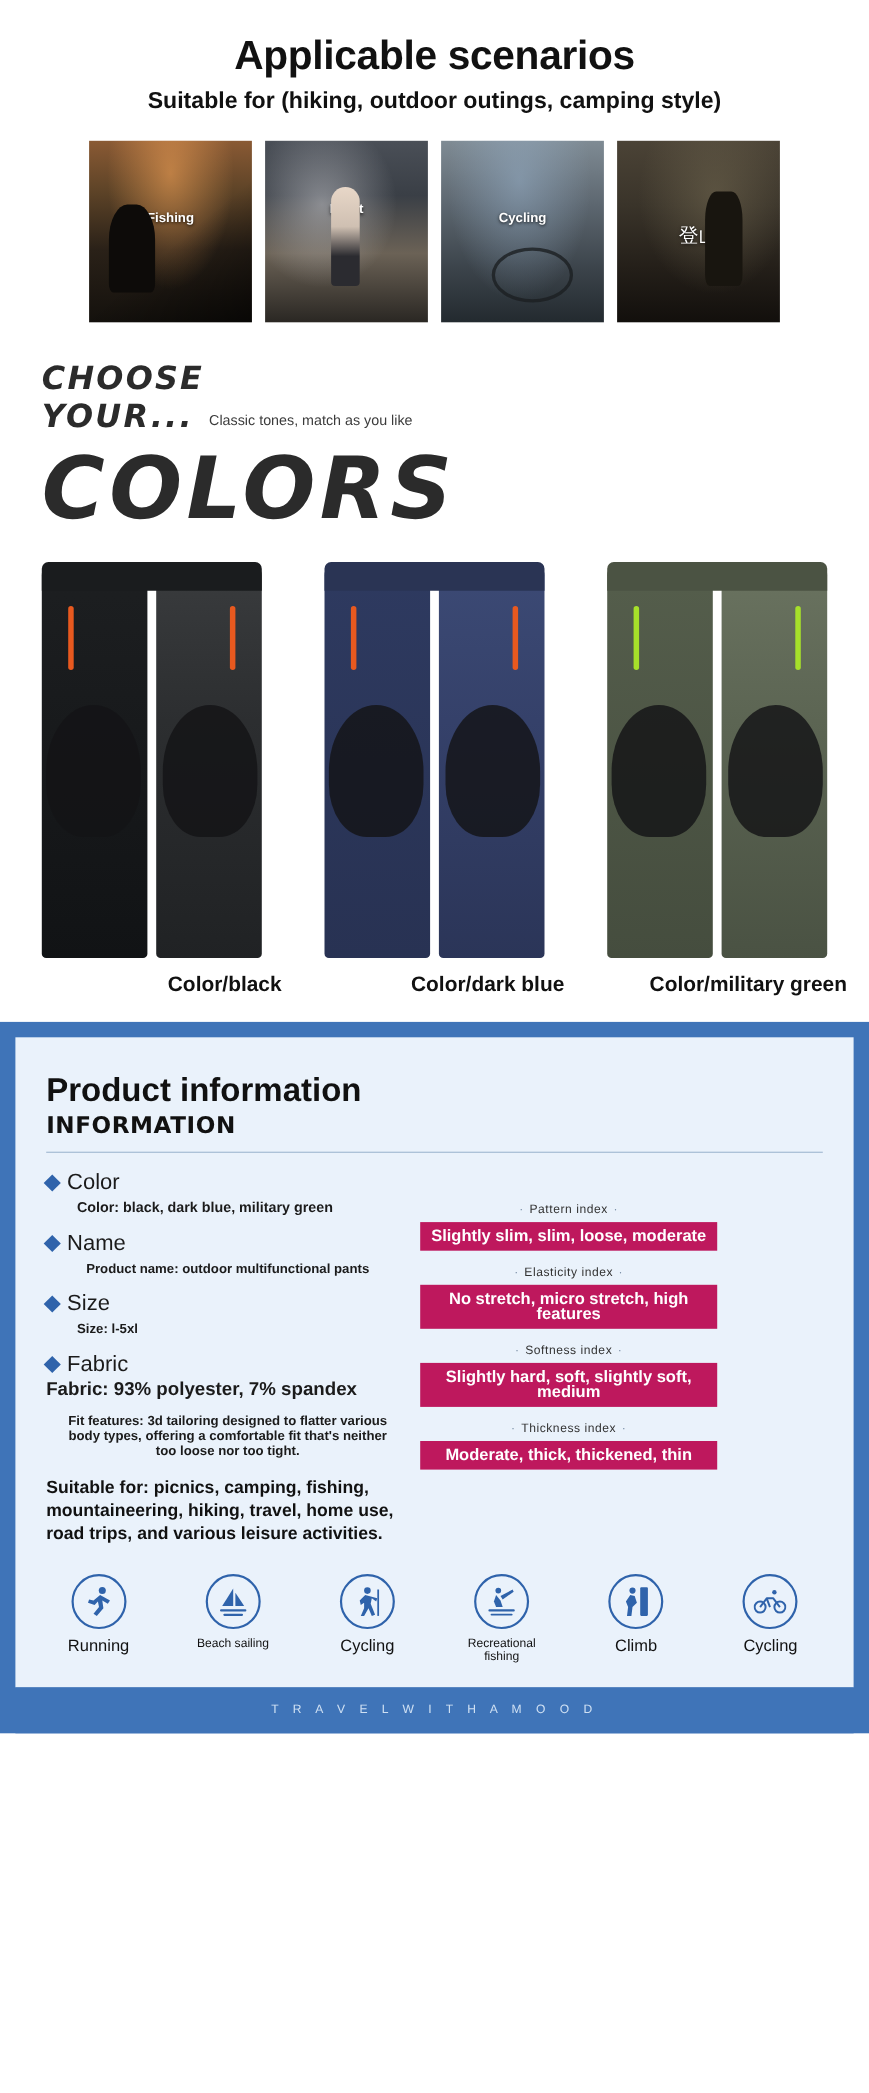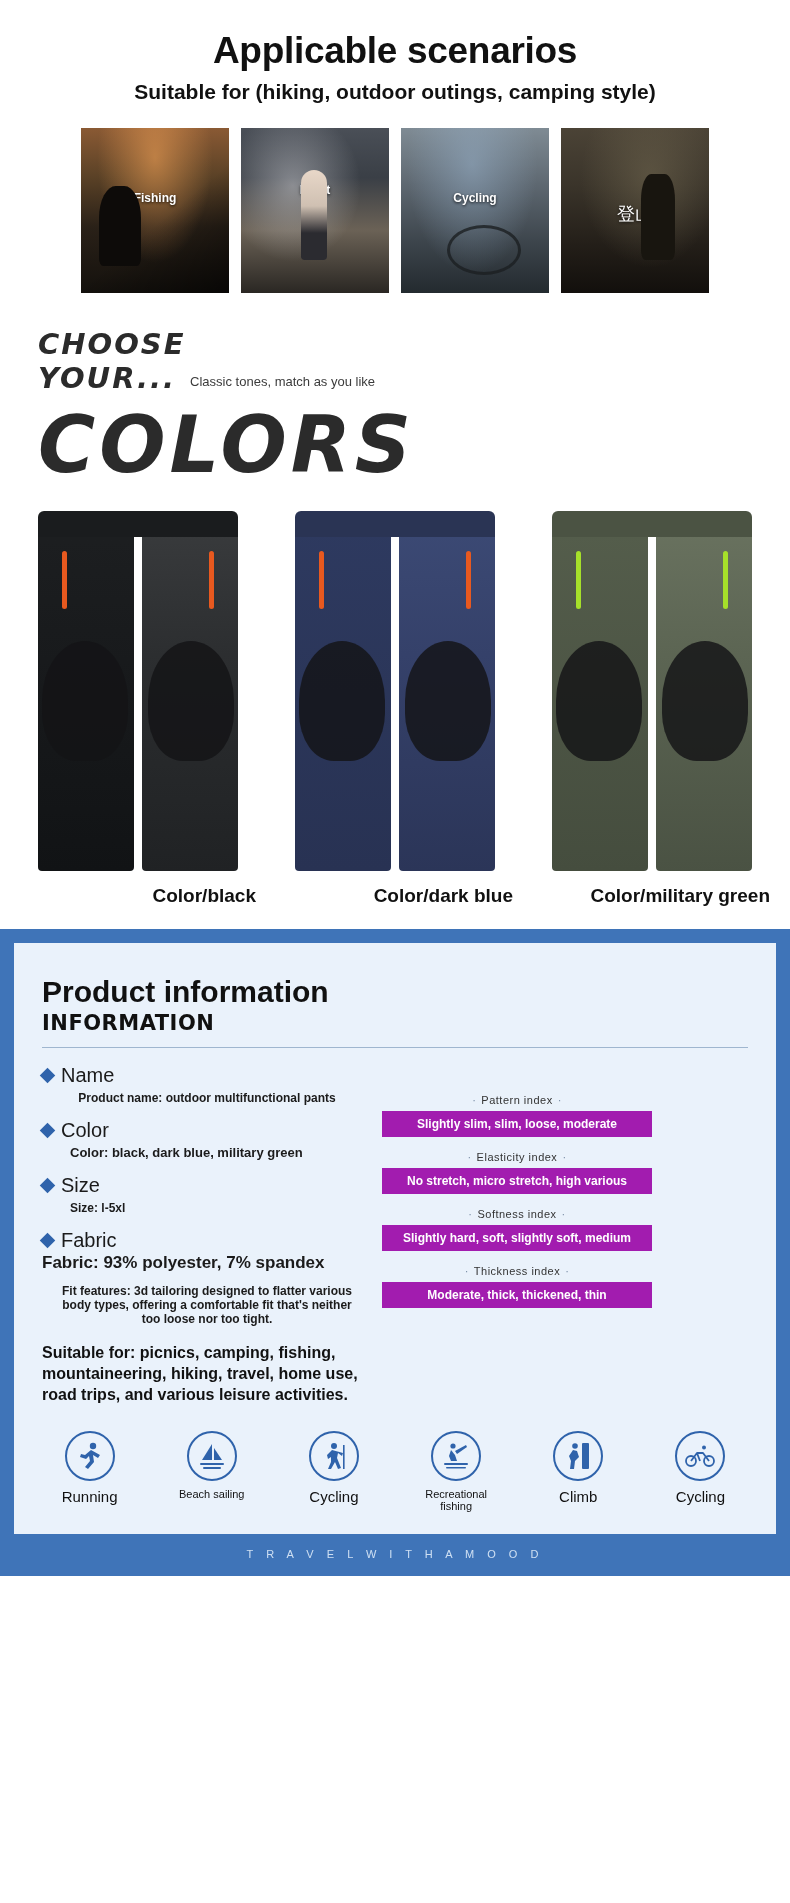--- a/index.html
+++ b/index.html
@@ -248,23 +248,23 @@
   .index-block { margin-bottom: 14px; }
   .index-label {
     font-size: 11px;
     color: #333;
     text-align: center;
     margin-bottom: 5px;
     letter-spacing: .5px;
   }
   .index-label .dot { color: #7a8ea6; padding: 0 5px; }
   .index-bar {
-    background: #a21caf;
+    background: #be185d;
     color: #fff;
-    font-size: 12px;
+    font-size: 15px;
     font-weight: bold;
     text-align: center;
     padding: 6px 4px;
     line-height: 14px;
   }
 
   .icons-row {
     display: flex;
     justify-content: flex-start;
     align-items: flex-start;
@@ -373,31 +373,31 @@
       <div class="info-title">Product information</div>
       <div class="info-sub">INFORMATION</div>
       <div class="divider"></div>
 
       <div class="info-body">
         <div class="info-left">
 
           <div class="spec-row">
             <div class="spec-head">
               <span class="diamond"></span>
+              <span class="spec-name">Color</span>
+            </div>
+            <div class="spec-val b">Color: black, dark blue, military green</div>
+          </div>
+
+          <div class="spec-row">
+            <div class="spec-head">
+              <span class="diamond"></span>
               <span class="spec-name">Name</span>
             </div>
             <div class="spec-val a">Product name: outdoor multifunctional pants</div>
-          </div>
-
-          <div class="spec-row">
-            <div class="spec-head">
-              <span class="diamond"></span>
-              <span class="spec-name">Color</span>
-            </div>
-            <div class="spec-val b">Color: black, dark blue, military green</div>
           </div>
 
           <div class="spec-row">
             <div class="spec-head">
               <span class="diamond"></span>
               <span class="spec-name">Size</span>
             </div>
             <div class="spec-val c">Size: l-5xl</div>
           </div>
 
@@ -413,21 +413,21 @@
           <div class="suit-note">Suitable for: picnics, camping, fishing, mountaineering, hiking, travel, home use, road trips, and various leisure activities.</div>
         </div>
 
         <div class="info-right">
           <div class="index-block">
             <div class="index-label"><span class="dot">·</span><span>Pattern index</span><span class="dot">·</span></div>
             <div class="index-bar">Slightly slim, slim, loose, moderate</div>
           </div>
           <div class="index-block">
             <div class="index-label"><span class="dot">·</span><span>Elasticity index</span><span class="dot">·</span></div>
-            <div class="index-bar">No stretch, micro stretch, high various</div>
+            <div class="index-bar">No stretch, micro stretch, high features</div>
           </div>
           <div class="index-block">
             <div class="index-label"><span class="dot">·</span><span>Softness index</span><span class="dot">·</span></div>
             <div class="index-bar">Slightly hard, soft, slightly soft, medium</div>
           </div>
           <div class="index-block">
             <div class="index-label"><span class="dot">·</span><span>Thickness index</span><span class="dot">·</span></div>
             <div class="index-bar">Moderate, thick, thickened, thin</div>
           </div>
         </div>

